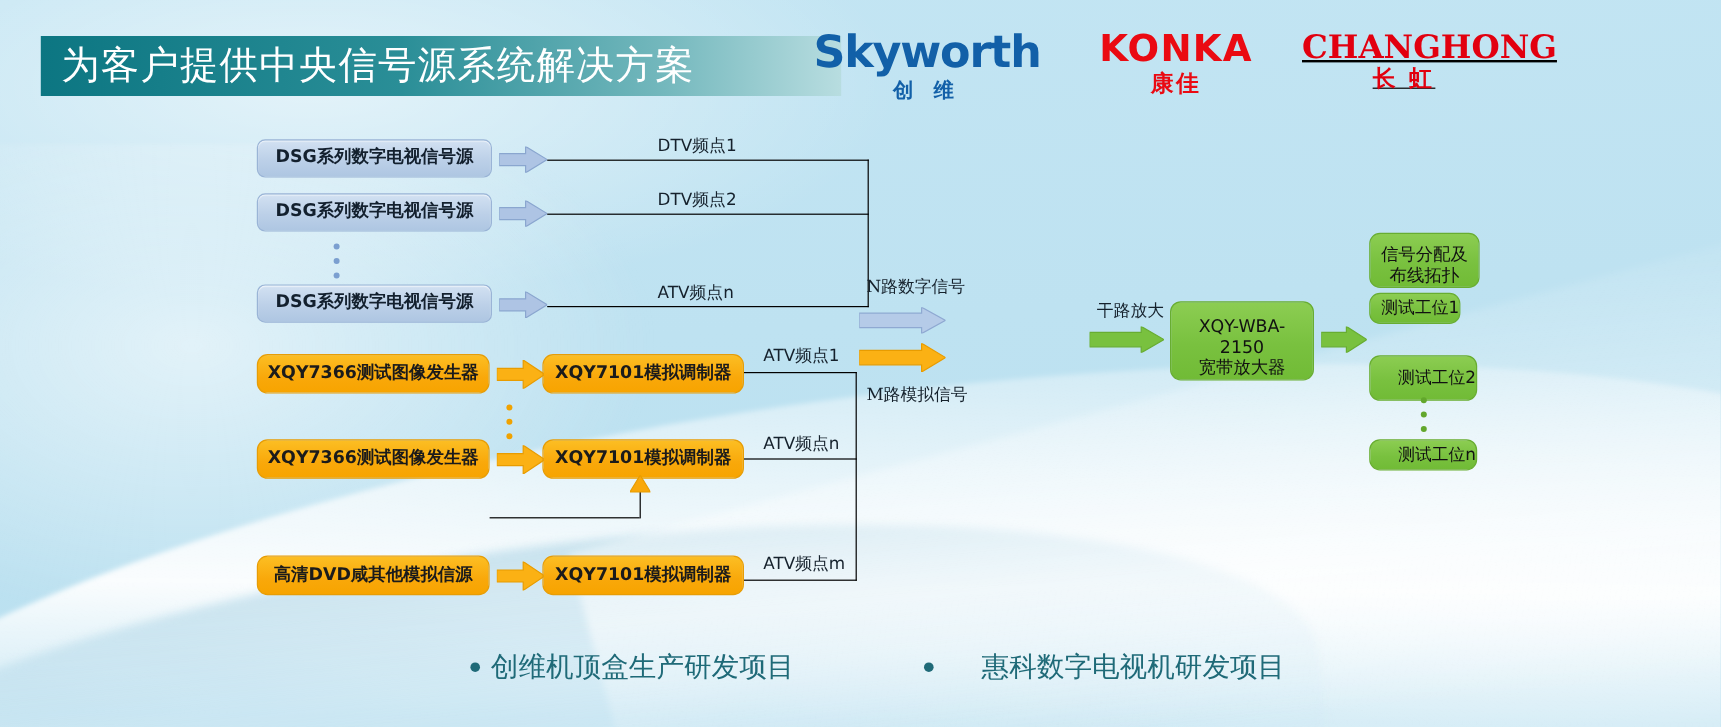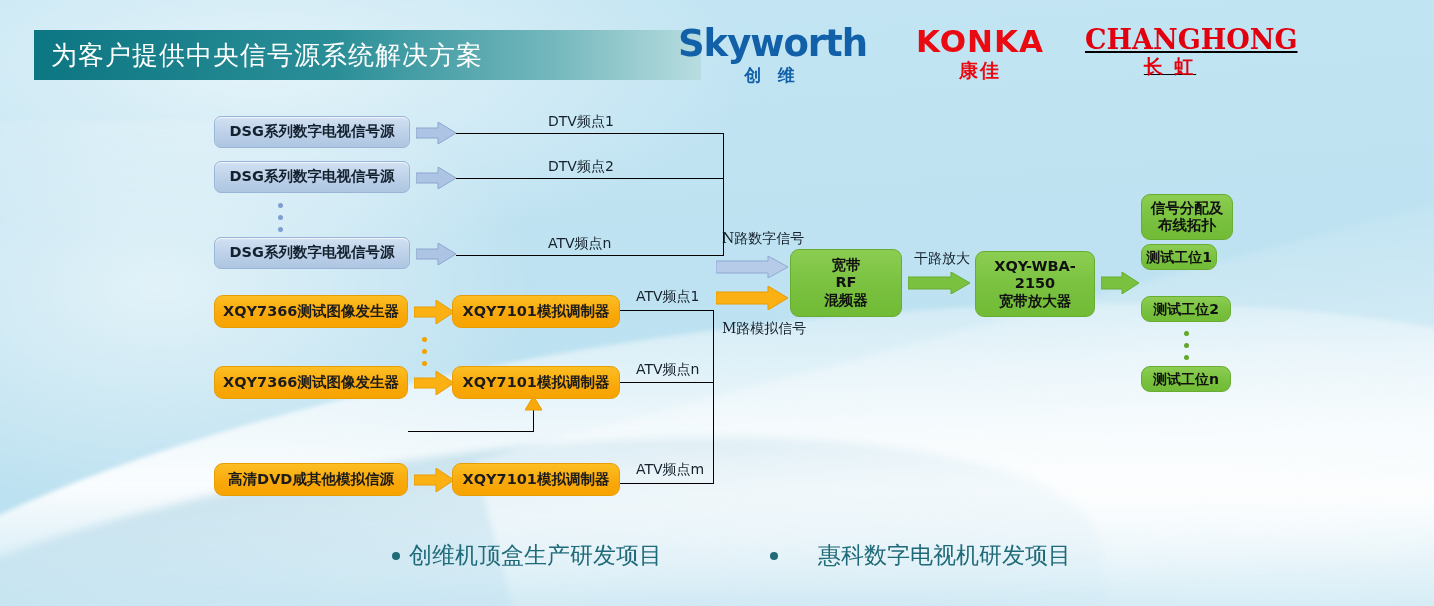--- a/index.html
+++ b/index.html
@@ -45,21 +45,21 @@
     filter:blur(2px);
   }
 
   
   #title-bar{
     position:absolute;left:34px;top:30px;width:667px;height:50px;
     background:linear-gradient(90deg,#0c7682 0%,#2a8e97 45%,#74b8bd 78%,#b8dde0 100%);
     display:flex;align-items:center;
   }
   #title-bar .t{
-    color:#ffffff;font-size:26px;letter-spacing:1px;padding-left:17px;
+    color:#ffffff;font-size:32px;letter-spacing:1px;padding-left:17px;
     font-family:"DejaVu Sans","Liberation Sans",sans-serif;font-weight:400;
     white-space:nowrap;
   }
   .logo{position:absolute;text-align:center;line-height:1;}
   #logo-skyworth{left:665px;top:25px;width:215px;}
   #logo-skyworth .main{
     font-size:37px;font-weight:bold;color:#1260a8;letter-spacing:-1px;
     font-family:"DejaVu Sans","Liberation Sans",sans-serif;
   }
   #logo-skyworth .sub{font-size:17px;color:#1260a8;letter-spacing:6px;margin-top:5px;font-weight:bold;}
@@ -81,22 +81,23 @@
     border:1px solid #9ab4d6;color:#13202e;font-size:14.5px;font-weight:600;
     box-shadow:0 1px 1px rgba(255,255,255,.7) inset;
   }
   .node.orange{
     background:linear-gradient(180deg,#fcbe23 0%,#f9a80a 60%,#f7a400 100%);
     border:1px solid #e79d06;color:#1b1b1b;font-size:14.5px;font-weight:700;
     border-radius:9px;
   }
   .node.green{
     background:linear-gradient(180deg,#8ccd52 0%,#79c13f 55%,#71bb36 100%);
-    border:1px solid #68ad31;color:#111;font-size:14.5px;font-weight:700;
+    border:1px solid #68ad31;color:#111;font-size:14.5px;font-weight:400;
     border-radius:9px;
+    justify-content:flex-end;
   }
   .node.green.small{font-size:14px;}
 
   
   .line{position:absolute;}
   .line.h{height:0;border-top:1.6px solid;}
   .line.v{width:0;border-left:1.6px solid;}
   .blue-line{border-color:#5f84b5;}
   .orange-line{border-color:#f5a500;}
 
@@ -238,25 +239,20 @@
   <div class="edge-label serif" style="left:722px;top:230px;">N路数字信号</div>
   <svg class="arrow" style="left:716px;top:256px;" width="72" height="22" viewBox="0 0 72 22">
     <polygon points="0,5 52,5 52,0 72,11 52,22 52,17 0,17" fill="#b5cbe8" stroke="#8fa9d2" stroke-width="1"></polygon>
   </svg>
 
   <div class="edge-label serif" style="left:722px;top:320px;">M路模拟信号</div>
   <svg class="arrow" style="left:716px;top:286px;" width="72" height="24" viewBox="0 0 72 24">
     <polygon points="0,6 52,6 52,0 72,12 52,24 52,18 0,18" fill="#fbb114" stroke="#e89c00" stroke-width="1"></polygon>
   </svg>
 
-  <div class="node green" style="left:790px;top:249px;width:112px;height:68px;flex-direction:column;">
-    <span>宽带</span>
-    <span>RF</span>
-    <span>混频器</span>
-  </div>
 
   <div class="edge-label serif" style="left:914px;top:250px;">干路放大</div>
   <svg class="arrow" style="left:908px;top:272px;" width="62" height="22" viewBox="0 0 62 22">
     <polygon points="0,5 43,5 43,0 62,11 43,22 43,17 0,17" fill="#79c13f" stroke="#68ad31" stroke-width="1"></polygon>
   </svg>
 
   <div class="node green" style="left:975px;top:251px;width:120px;height:66px;flex-direction:column;">
     <span>XQY-WBA-</span>
     <span>2150</span>
     <span>宽带放大器</span>
@@ -267,21 +263,21 @@
   </svg>
 
   <div class="node green" style="left:1141px;top:194px;width:92px;height:46px;flex-direction:column;">
     <span>信号分配及</span>
     <span>布线拓扑</span>
   </div>
 
   <div class="node green small" style="left:1141px;top:244px;width:76px;height:26px;">
     <span>测试工位1</span>
   </div>
-  <div class="node green small" style="left:1141px;top:296px;width:90px;height:26px;">
+  <div class="node green small" style="left:1141px;top:296px;width:90px;height:38px;">
     <span>测试工位2</span>
   </div>
   <div class="node green small" style="left:1141px;top:366px;width:90px;height:26px;">
     <span>测试工位n</span>
   </div>
 
   <div class="dots green" style="left:1184px;top:331px;">
     <i></i>
       <i></i>
       <i></i>

